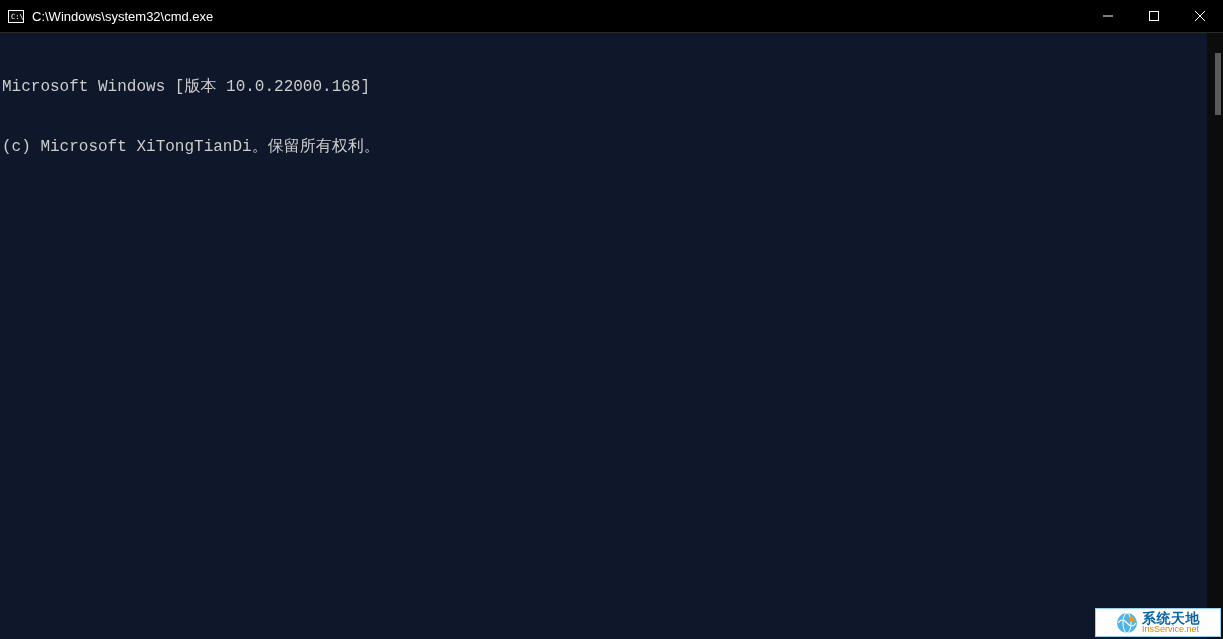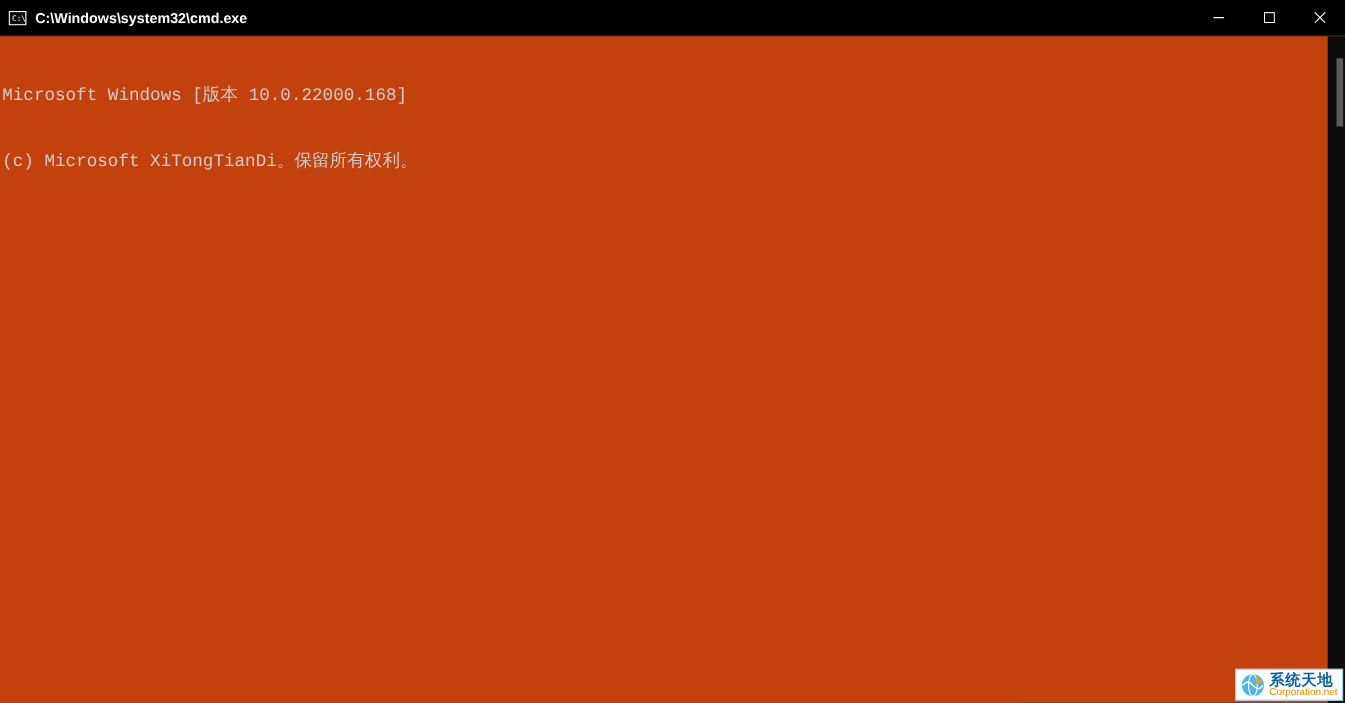--- a/index.html
+++ b/index.html
@@ -36,41 +36,40 @@
     margin-left: 8px;
     margin-right: 8px;
     display: inline-flex;
     align-items: center;
     justify-content: center;
   }
   .titlebar .app-icon svg { display:block; }
   .titlebar .title-text {
     flex: 0 0 auto;
     white-space: nowrap;
-    font-weight: bold;
   }
   .titlebar .spacer { flex: 1 1 auto; }
   .win-controls {
     display: flex;
     height: 100%;
   }
   .win-btn {
     width: 46px;
     height: 100%;
     display: flex;
     align-items: center;
     justify-content: center;
     color: #ffffff;
   }
   .win-btn svg { display:block; }
 
   
   .terminal {
     flex: 1 1 auto;
-    background: #c2410c;
+    background: #0f172a;
     color: #cccccc;
     font-family: Consolas, "Courier New", monospace;
     font-size: 16px;
     line-height: 20px;
     padding: 4px 2px 2px 2px;
     white-space: pre;
     position: relative;
     overflow: hidden;
   }
   .line { white-space: pre; }
@@ -106,21 +105,21 @@
 
   
   .watermark {
     position: absolute;
     right: 2px;
     bottom: 2px;
     display: flex;
     align-items: center;
     background: #ffffff;
     border: 1px solid #9ad0ef;
-    padding: 2px 4px;
+    padding: 2px 20px;
     font-size: 11px;
     line-height: 1;
     color: #111;
     font-family: "Microsoft YaHei", sans-serif;
   }
   .watermark .icon {
     width: 22px;
     height: 22px;
     margin-right: 4px;
     display:flex;
@@ -180,17 +179,17 @@
     <span class="icon">
       <svg width="22" height="22" viewBox="0 0 22 22">
         <circle cx="11" cy="11" r="10" fill="#4fb4e8"></circle>
         <path d="M2 11 Q6 5 11 11 Q16 17 20 11" fill="none" stroke="#ffffff" stroke-width="1.2"></path>
         <ellipse cx="11" cy="11" rx="4" ry="10" fill="none" stroke="#ffffff" stroke-width="1"></ellipse>
         <path d="M14 4 L20 8 L14 10 Z" fill="#ff9900"></path>
       </svg>
     </span>
     <span class="txt">
       <span class="big">系统天地</span>
-      <span class="small">Corporation.net</span>
+      <span class="small">IrisService.net</span>
     </span>
   </div>
 
 </div>
 
 </body></html>

